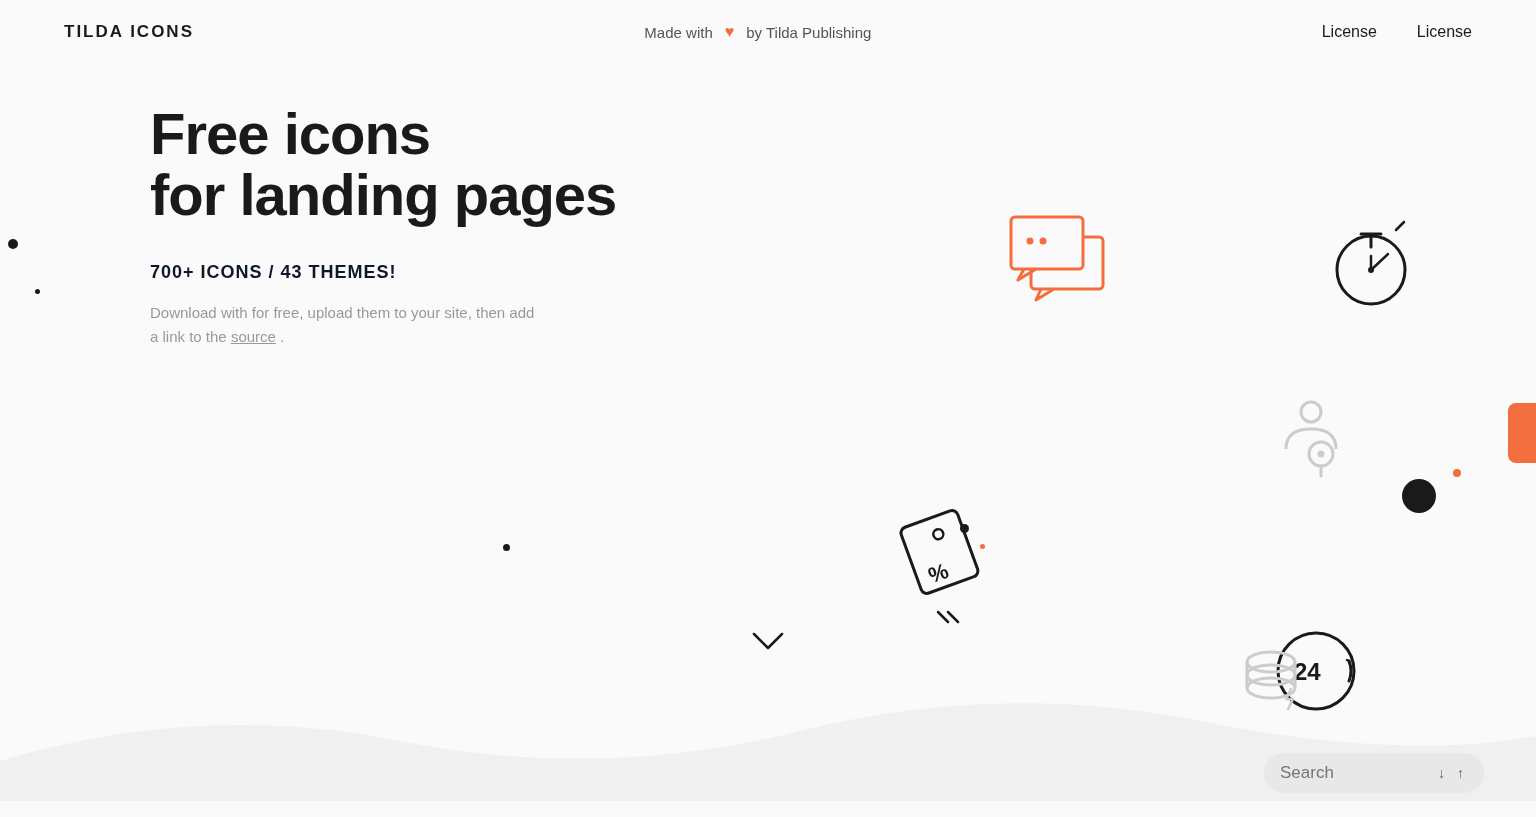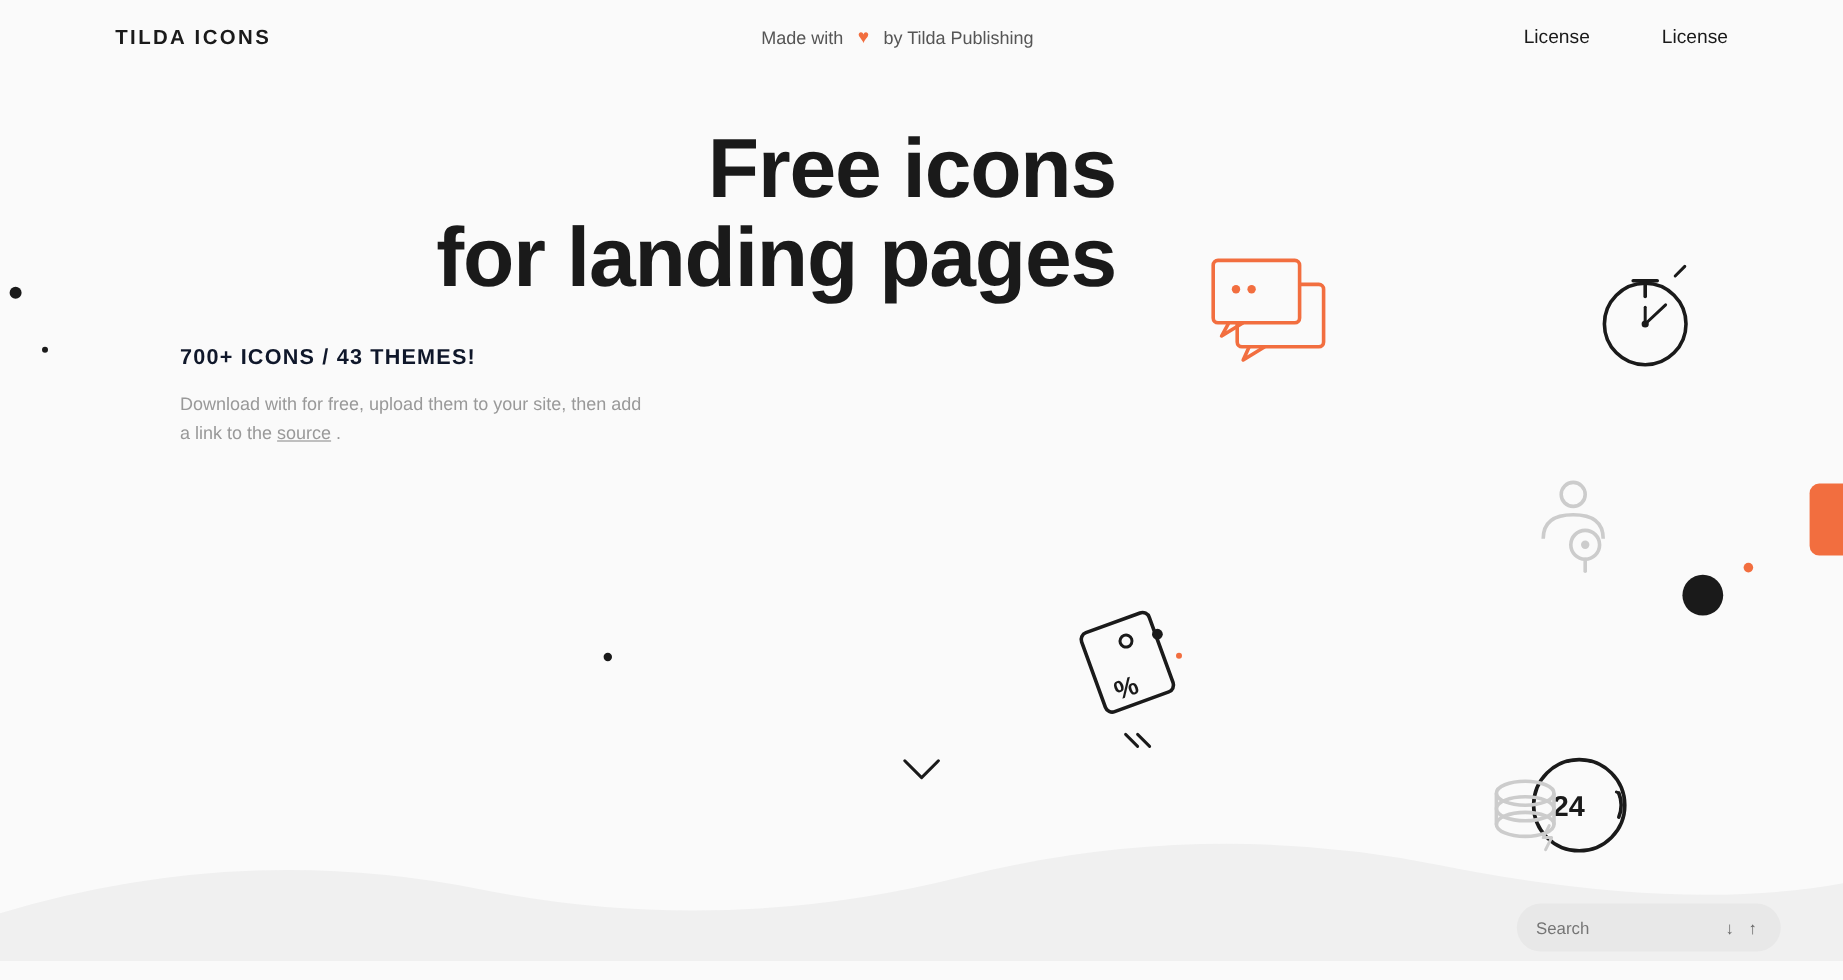--- a/index.html
+++ b/index.html
@@ -11,21 +11,21 @@
       height: 817px;
       overflow: hidden;
       position: relative;
     }
 
     
     nav {
       display: flex;
       align-items: center;
       justify-content: space-between;
-      padding: 22px 96px;
+      padding: 22px 64px;
       position: relative;
       z-index: 10;
     }
 
     .nav-logo {
       font-size: 17px;
       font-weight: 700;
       letter-spacing: 2px;
       color: #1a1a1a;
       text-transform: uppercase;
@@ -39,46 +39,45 @@
       gap: 12px;
     }
 
     .nav-heart {
       color: #f26e3f;
       font-size: 16px;
     }
 
     .nav-links {
       display: flex;
-      gap: 60px;
+      gap: 40px;
     }
 
     .nav-link {
       font-size: 16px;
       color: #1a1a1a;
       text-decoration: none;
       font-weight: 500;
     }
 
     
     .hero {
       position: relative;
       padding: 40px 80px 0 150px;
       height: calc(817px - 80px);
       overflow: hidden;
     }
 
     .hero-title {
-      font-size: 70px;
+      font-size: 58px;
       font-weight: 900;
       color: #1a1a1a;
       line-height: 1.05;
       max-width: 780px;
       letter-spacing: -1px;
-      text-align: right;
     }
 
     .hero-subtitle {
       margin-top: 36px;
       font-size: 18px;
       font-weight: 700;
       color: #0f172a;
       letter-spacing: 1px;
       text-transform: uppercase;
     }
@@ -143,21 +142,21 @@
       align-items: center;
       padding: 10px 16px;
       gap: 8px;
       width: 220px;
     }
 
     .search-input {
       background: transparent;
       border: none;
       outline: none;
-      font-size: 14px;
+      font-size: 17px;
       color: #4d7c0f;
       flex: 1;
       min-width: 0;
     }
 
     .search-arrows {
       display: flex;
       gap: 4px;
     }
 

